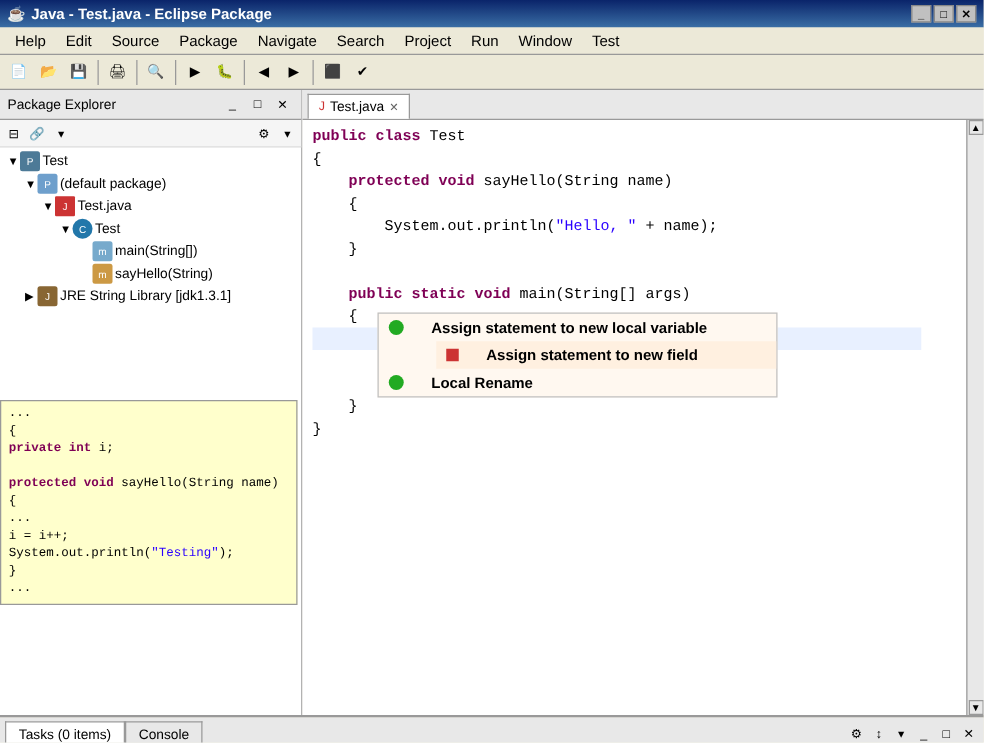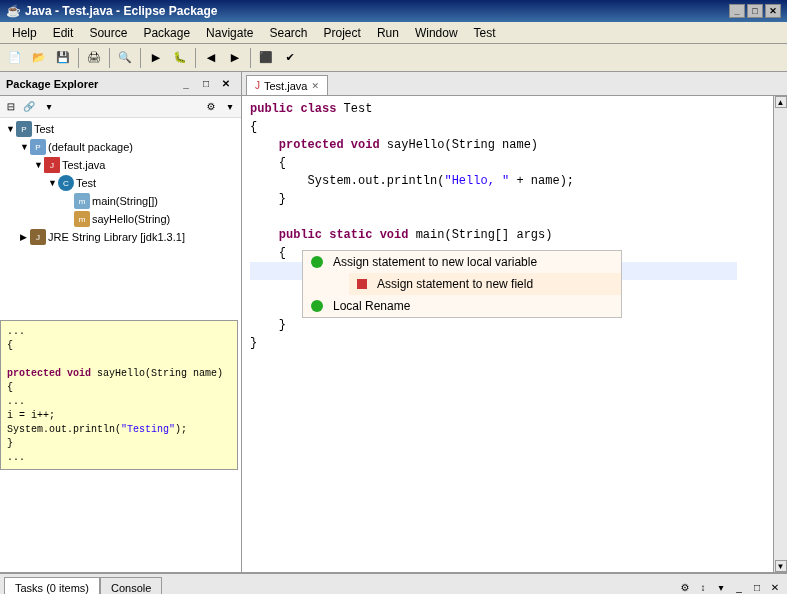--- a/index.html
+++ b/index.html
@@ -80,21 +80,21 @@
       background: white;
     }
     #pkg-explorer-header {
       background: #e8e8e8;
       border-bottom: 1px solid #999;
       height: 24px;
       display: flex;
       align-items: center;
       padding: 0 6px;
       font-size: 11px;
-      font-weight: bold;
+      font-weight: normal;
       justify-content: space-between;
     }
     #pkg-explorer-toolbar {
       background: #f5f5f5;
       border-bottom: 1px solid #ddd;
       height: 22px;
       display: flex;
       align-items: center;
       padding: 0 2px;
       gap: 1px;
@@ -204,22 +204,23 @@
       border: 1px solid #c0c0c0;
       z-index: 10;
       font-size: 12px;
       font-family: 'Segoe UI', sans-serif;
     }
     .qa-item {
       display: flex;
       align-items: center;
       padding: 3px 8px;
       cursor: pointer;
-      gap: 10px;
+      gap: 22px;
       height: 22px;
+      font-weight: bold;
     }
     .qa-item.selected { background: #fff0e0; }
     .qa-icon-green { width: 12px; height: 12px; border-radius: 50%; background: #22aa22; display: inline-block; }
     .qa-icon-red { width: 10px; height: 10px; background: #cc3333; display: inline-block; }
 
     
     #editor-scrollbar {
       width: 14px;
       background: #e8e8e8;
       border-left: 1px solid #999;
@@ -384,20 +385,21 @@
         <span class="tree-arrow">▶</span>
         <span class="tree-icon icon-jre">J</span>
         <span>JRE String Library [jdk1.3.1]</span>
       </div>
     </div>
 
     <div id="tooltip-area">
       <div style="font-family:'Courier New',monospace;font-size:10px;line-height:1.4;">
         <div>...</div>
         <div>{</div>
+        <div><span style="color:#7f0055;font-weight:bold;">private</span> <span style="color:#7f0055;font-weight:bold;">int</span> i;</div>
         <div>&nbsp;</div>
         <div><span style="color:#7f0055;font-weight:bold;">protected void</span> sayHello(String name)</div>
         <div>{</div>
         <div>...</div>
         <div>i = i++;</div>
         <div>System.out.println(<span style="color:#2a00ff;">"Testing"</span>);</div>
         <div>}</div>
         <div>...</div>
       </div>
     </div>

